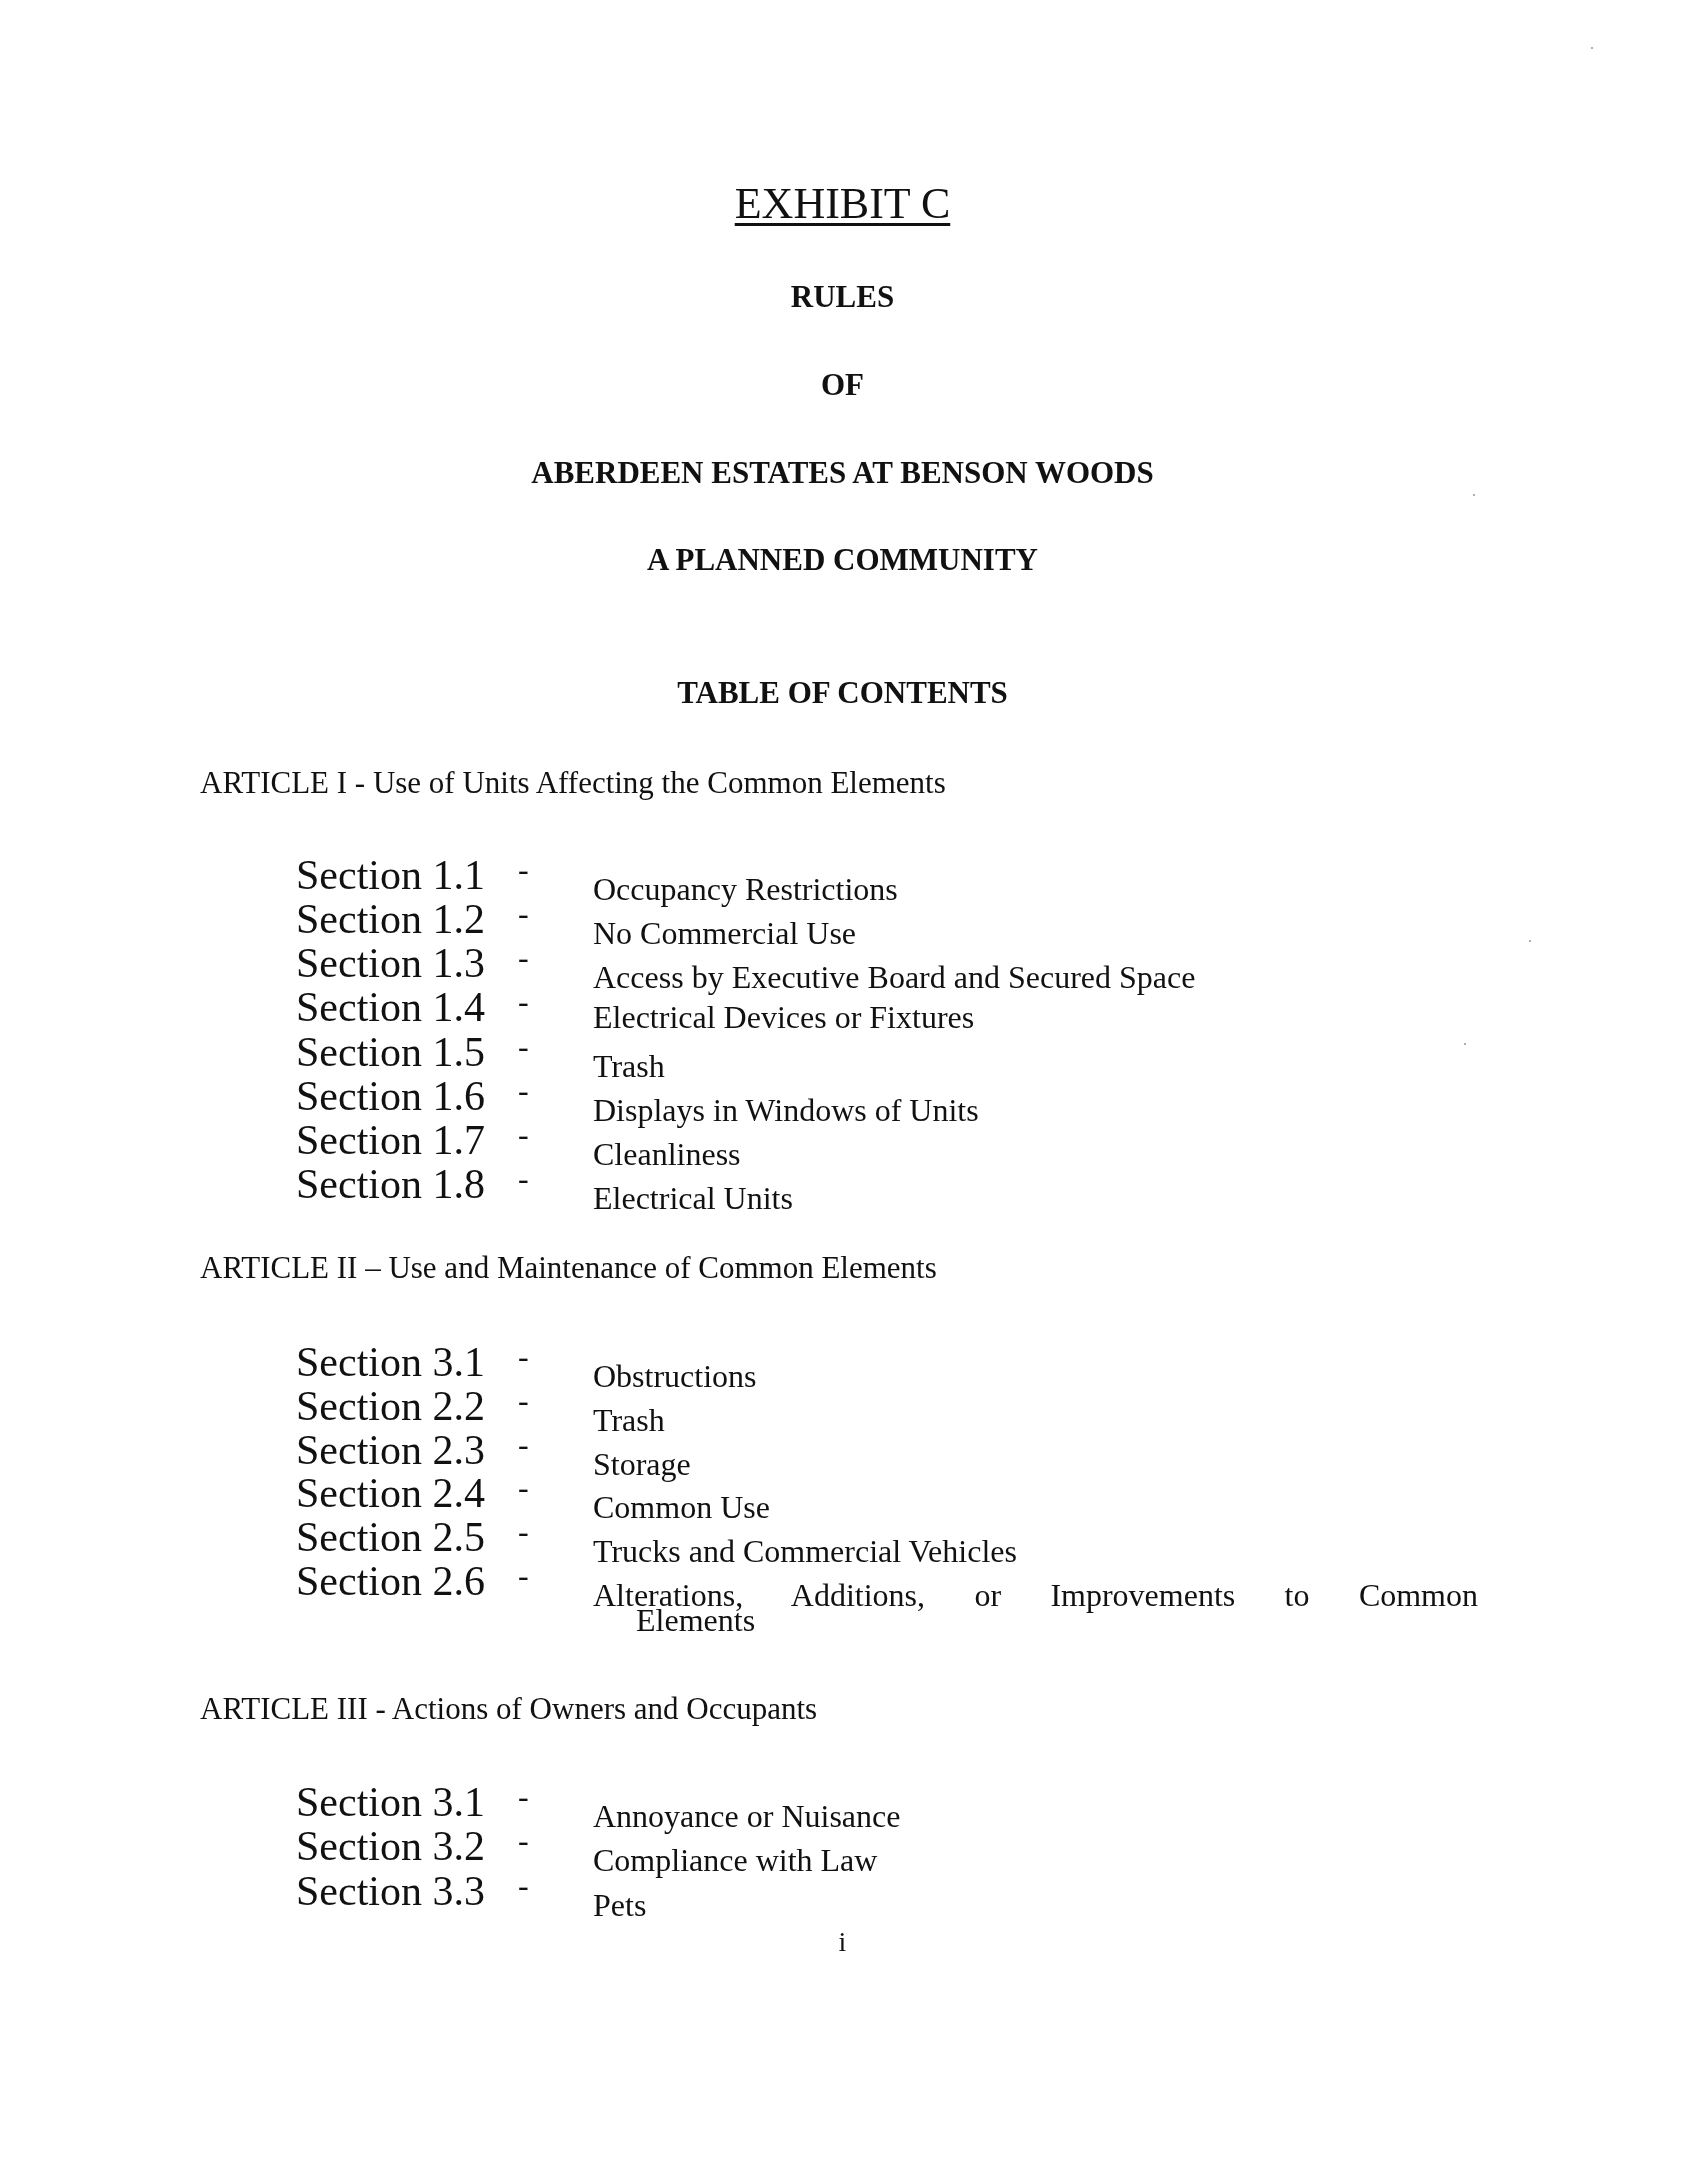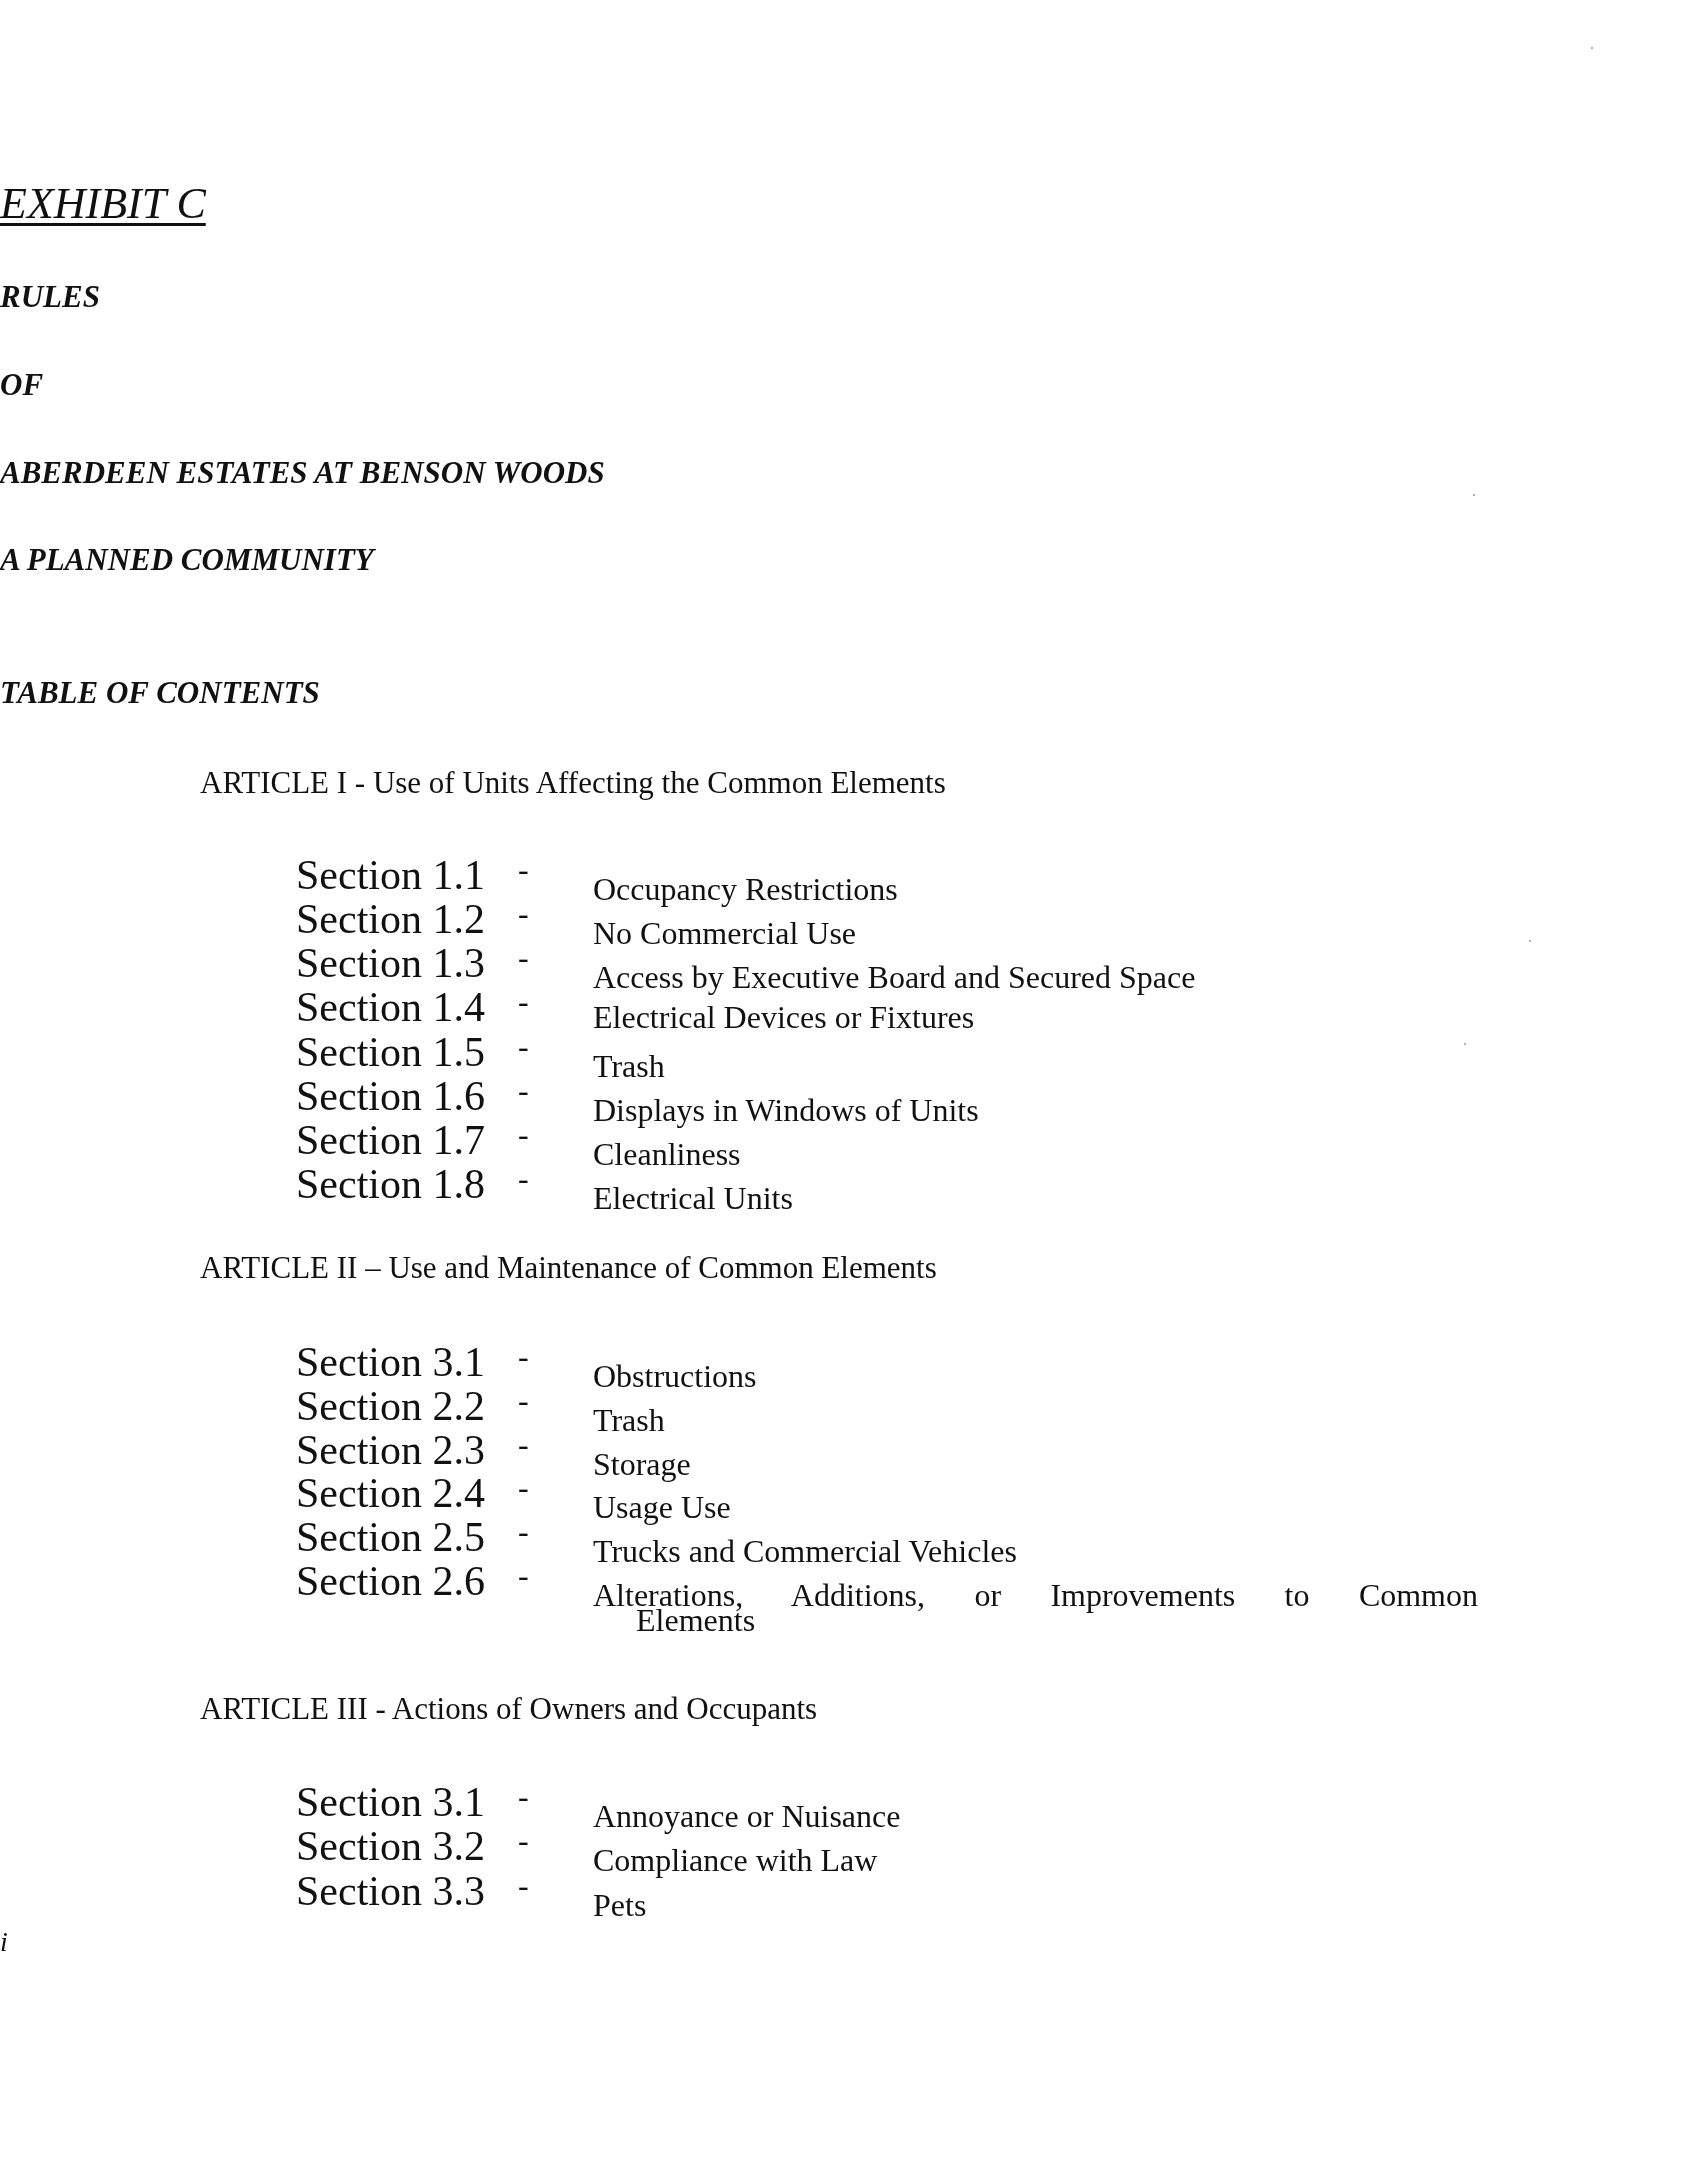--- a/index.html
+++ b/index.html
@@ -1,19 +1,19 @@
 <!DOCTYPE html>
 <html style="font-size:14px"><head>
 <meta charset="utf-8">
 <style>
   html, body { margin:0; padding:0; background:#ffffff; }
   body { width:1685px; height:2181px; position:relative; overflow:hidden;
          font-family:"Liberation Serif","DejaVu Serif",serif; color:#111; }
   .abs { position:absolute; }
-  .center { left:0; width:1685px; text-align:left;font-style:italic; }
+  .center { left:0; width:1685px; text-align:center; }
   .exhibit { top:178px; font-size:44px; }
   .exhibit span { text-decoration:underline; text-decoration-thickness:2.6px; text-underline-offset:5.3px; }
   .hd { font-size:31px; font-weight:bold; }
   .article { left:200px; font-size:31px; font-weight:normal; }
   .sec-label { left:296px; font-size:42px; }
   .sec-dash { left:518px; font-size:32px; }
   .sec-title { left:593px; font-size:32px;margin-top:20px; }
   .sec-title.wide { width:885px; text-align:justify; text-align-last:justify; }
   .cont { left:636px; font-size:32px; }
   .pageno { font-size:28px; }
@@ -89,21 +89,21 @@
     <div class="abs sec-title" style="top:1382px">Trash</div>
   </div>
   <div>
     <div class="abs sec-label" style="top:1426px">Section 2.3</div>
     <div class="abs sec-dash" style="top:1426px">-</div>
     <div class="abs sec-title" style="top:1426px">Storage</div>
   </div>
   <div>
     <div class="abs sec-label" style="top:1469px">Section 2.4</div>
     <div class="abs sec-dash" style="top:1469px">-</div>
-    <div class="abs sec-title" style="top:1469px">Usage Use</div>
+    <div class="abs sec-title" style="top:1469px">Common Use</div>
   </div>
   <div>
     <div class="abs sec-label" style="top:1513px">Section 2.5</div>
     <div class="abs sec-dash" style="top:1513px">-</div>
     <div class="abs sec-title" style="top:1513px">Trucks and Commercial Vehicles</div>
   </div>
   <div>
     <div class="abs sec-label" style="top:1557px">Section 2.6</div>
     <div class="abs sec-dash" style="top:1557px">-</div>
     <div class="abs sec-title wide" style="top:1557px">Alterations, Additions, or Improvements to Common</div>

